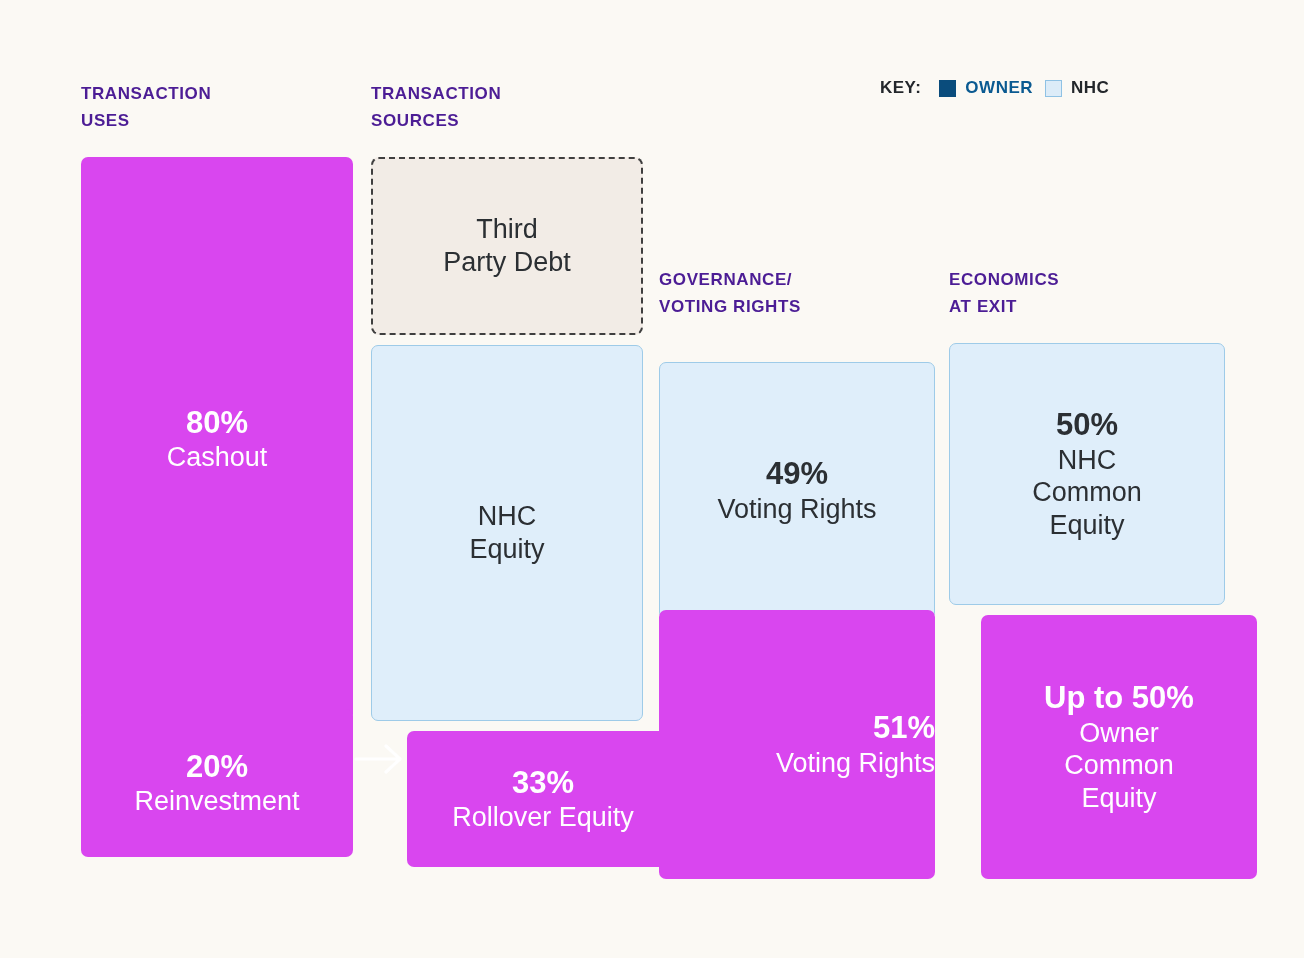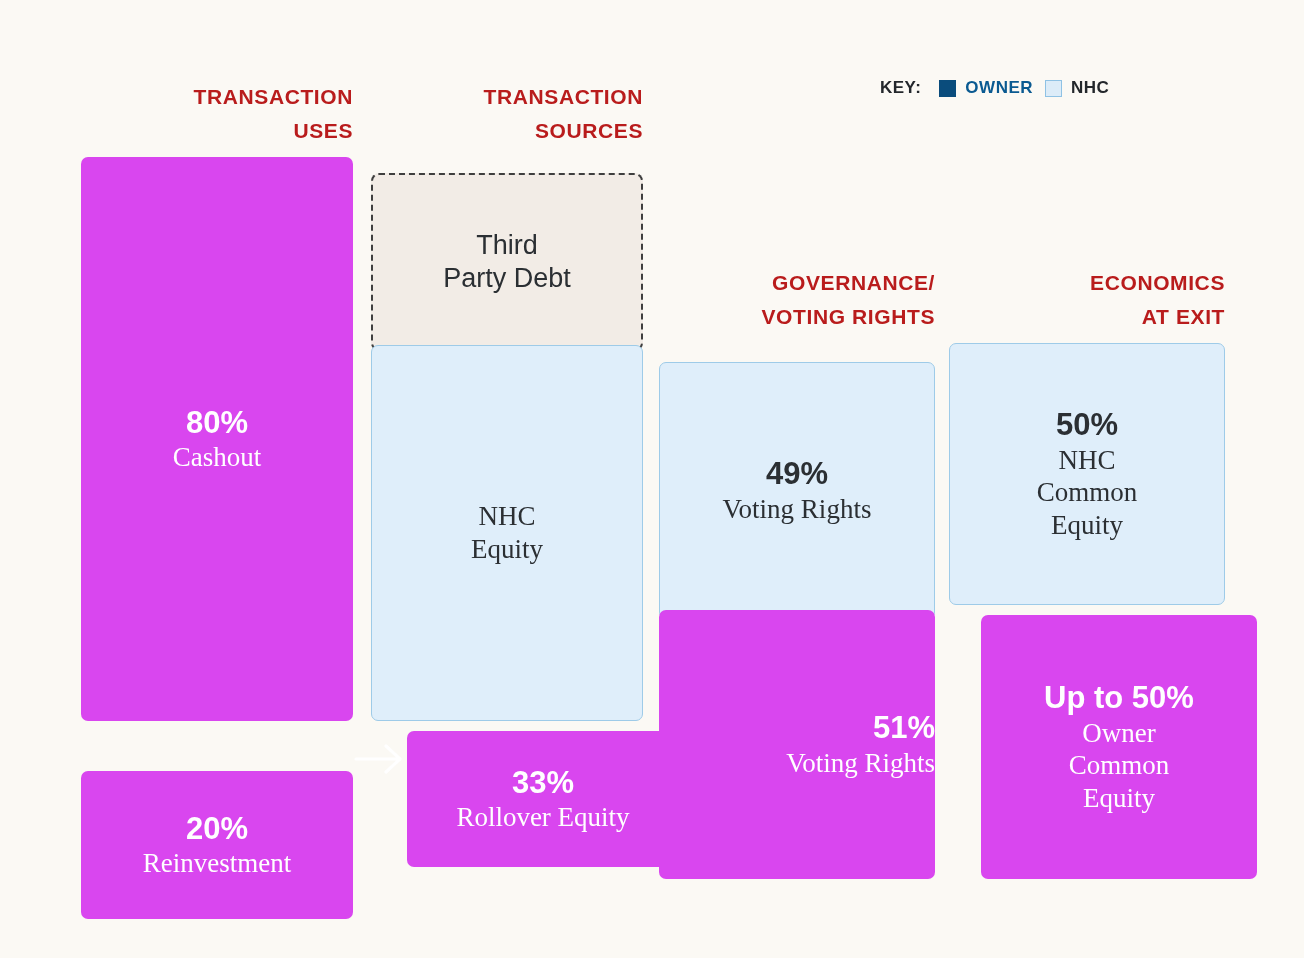--- a/index.html
+++ b/index.html
@@ -20,26 +20,26 @@
   .stage {
     position: absolute;
     left: 0; top: 0;
     width: 1304px;
     height: 958px;
   }
 
   
   .col-head {
     position: absolute;
-    text-align: right;
+    text-align: left;
     font-weight: bold;
-    font-size: 21px;
+    font-size: 17px;
     letter-spacing: 0.6px;
     line-height: 1.6;
-    color: #b91c1c;
+    color: #4c1d95;
   }
   .col-head span { display: block; }
 
   #head-uses    { left: 81px;  top: 80px;  width: 272px; }
   #head-sources { left: 371px; top: 80px;  width: 272px; }
   #head-gov     { left: 659px; top: 266px; width: 276px; }
   #head-econ    { left: 949px; top: 266px; width: 276px; }
 
   
   #legend {
@@ -85,45 +85,43 @@
   }
   .block .big {
     font-weight: bold;
     font-size: 31px;
     display: block;
   }
   .block .sub {
     font-size: 27px;
     display: block;
     font-weight: normal;
-    font-family: Liberation Serif, serif;
   }
   .block .sub-line { display: block; }
 
   .owner {
     background: #d946ef;
     color: #ffffff;
   }
   .nhc {
     background: #dfeefa;
     color: #2b2f33;
     border: 1.5px solid #9ecbe8;
   }
   .dashed {
     background: #f2ece6;
     color: #2b2f33;
     border: 2.5px dashed #3f3f3f;
     border-radius: 8px;
     font-size: 27px;
-    margin-top: 16px;
   }
 
   
   #blk-cashout      { left: 81px;  top: 157px; width: 272px; height: 564px; }
-  #blk-reinvestment { left: 81px;  top: 771px; width: 272px; height: 148px; }
+  #blk-reinvestment { left: 81px;  top: 709px; width: 272px; height: 148px; }
 
   #blk-thirdparty   { left: 371px; top: 157px; width: 272px; height: 178px; }
   #blk-nhcequity    { left: 371px; top: 345px; width: 272px; height: 376px; }
   #blk-rollover     { left: 371px; top: 731px; width: 272px; height: 136px; margin-left: 36px; }
 
   #blk-voting49     { left: 659px; top: 343px; width: 276px; height: 257px; margin-top: 19px; }
   #blk-voting51     { left: 659px; top: 610px; width: 276px; height: 269px; align-items: flex-end; }
 
   #blk-nhccommon    { left: 949px; top: 343px; width: 276px; height: 262px; }
   #blk-ownercommon  { left: 949px; top: 615px; width: 276px; height: 264px; margin-left: 32px; }

